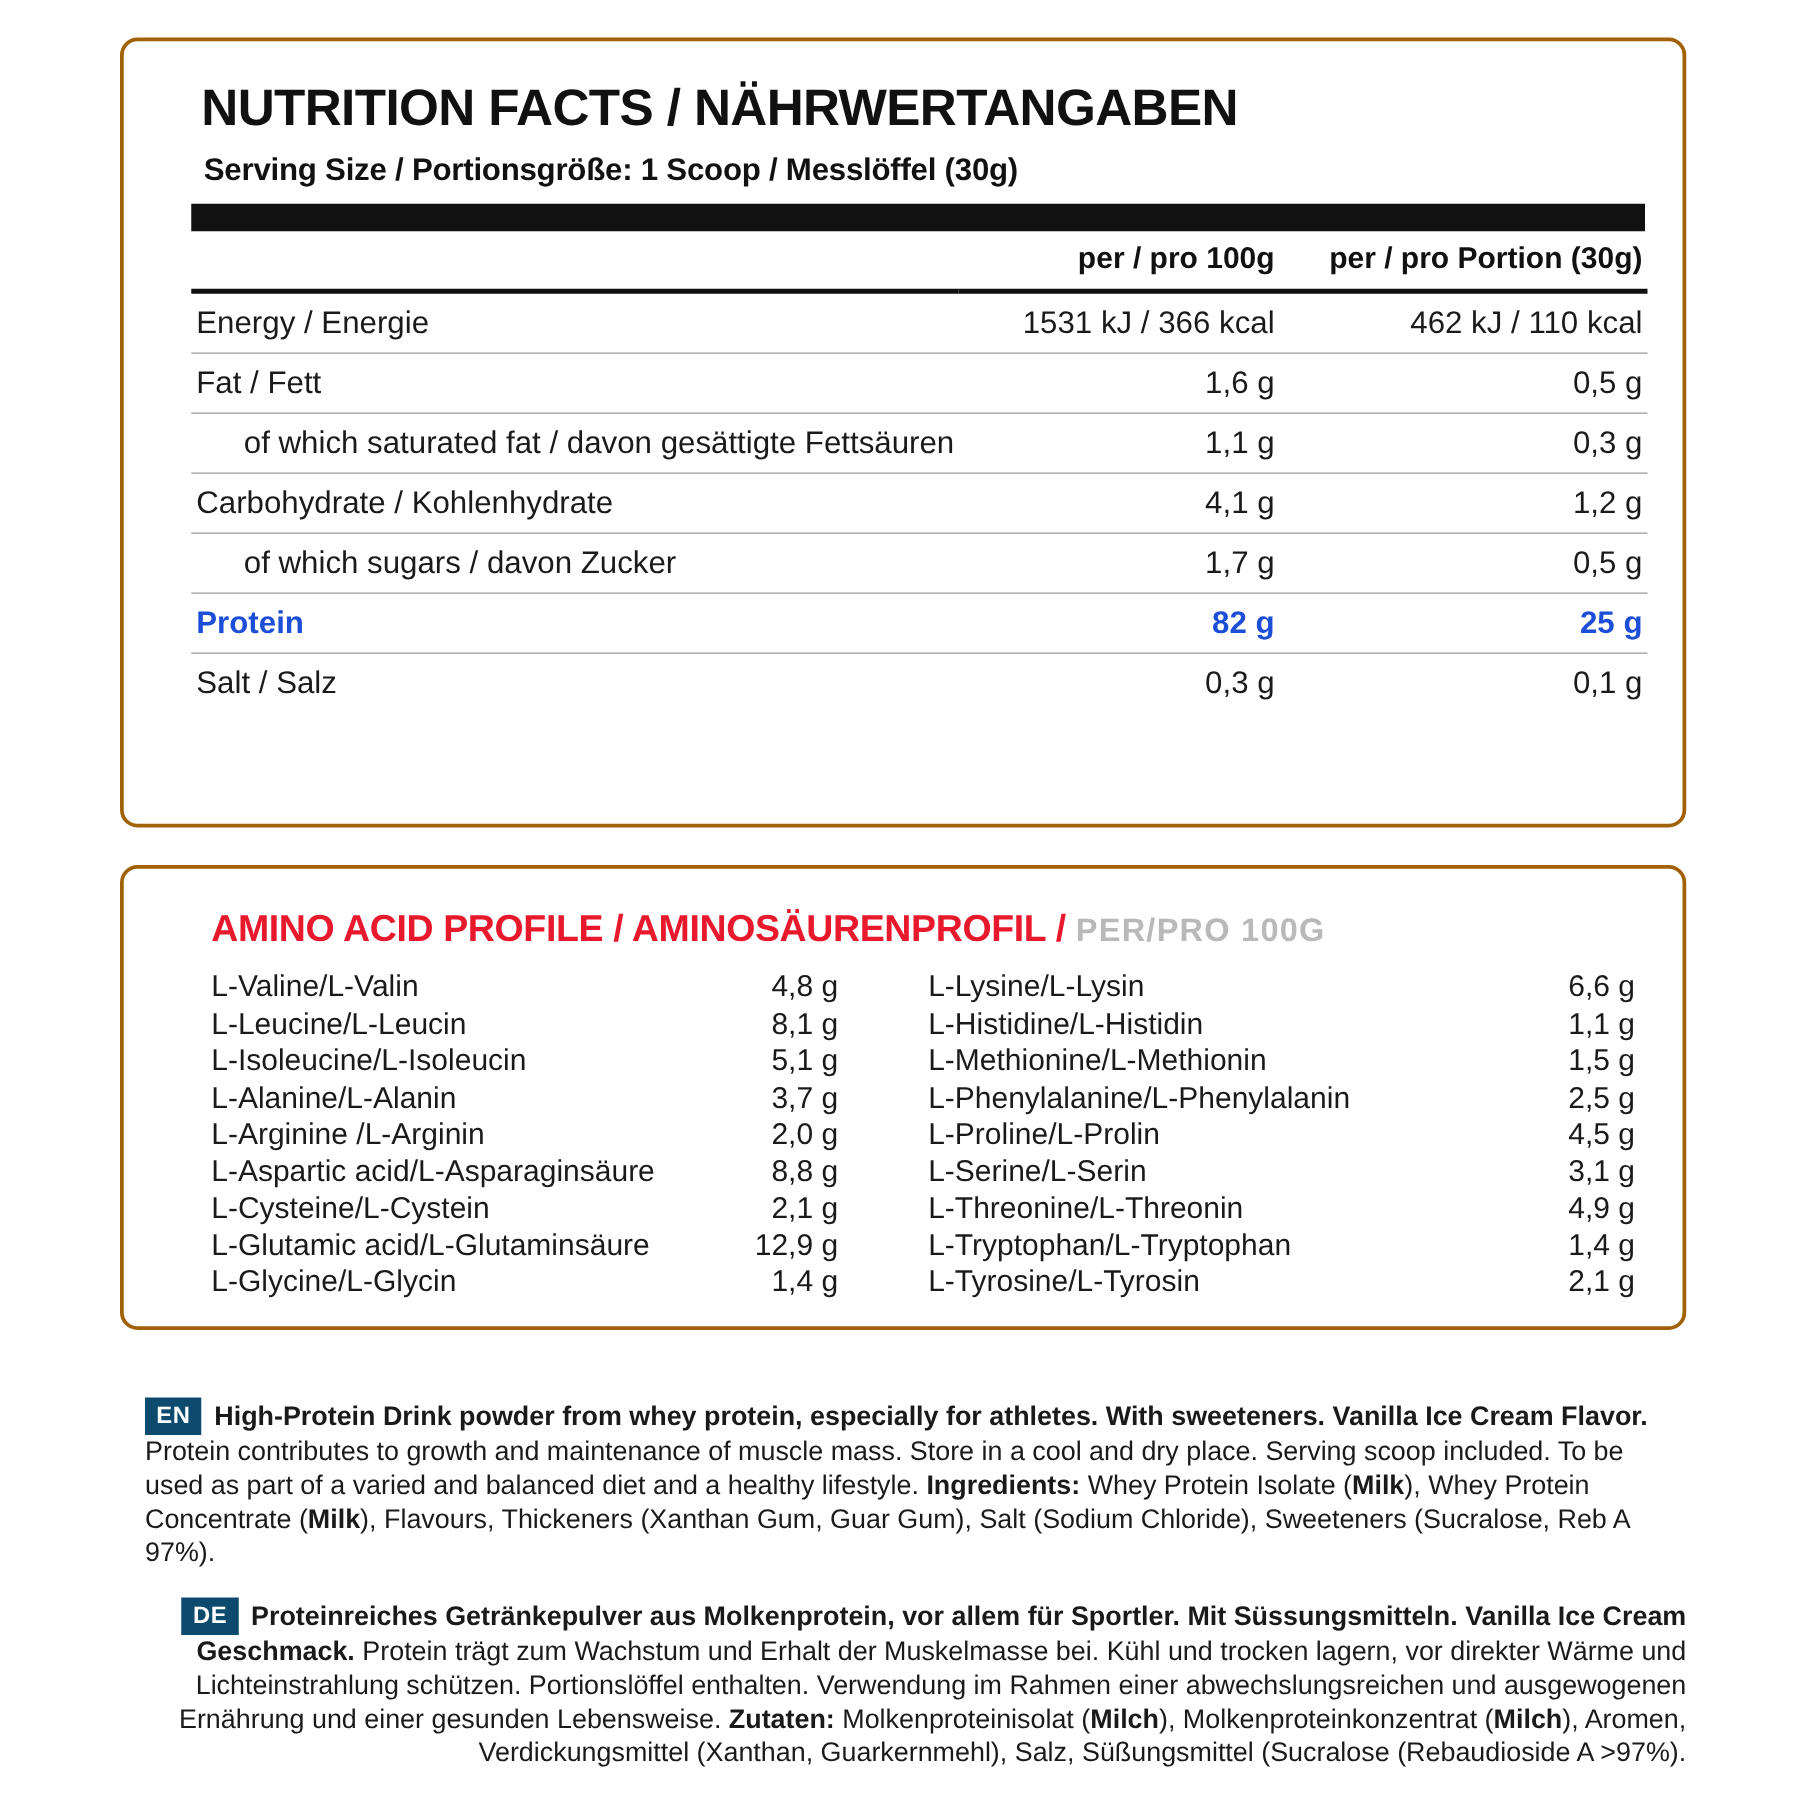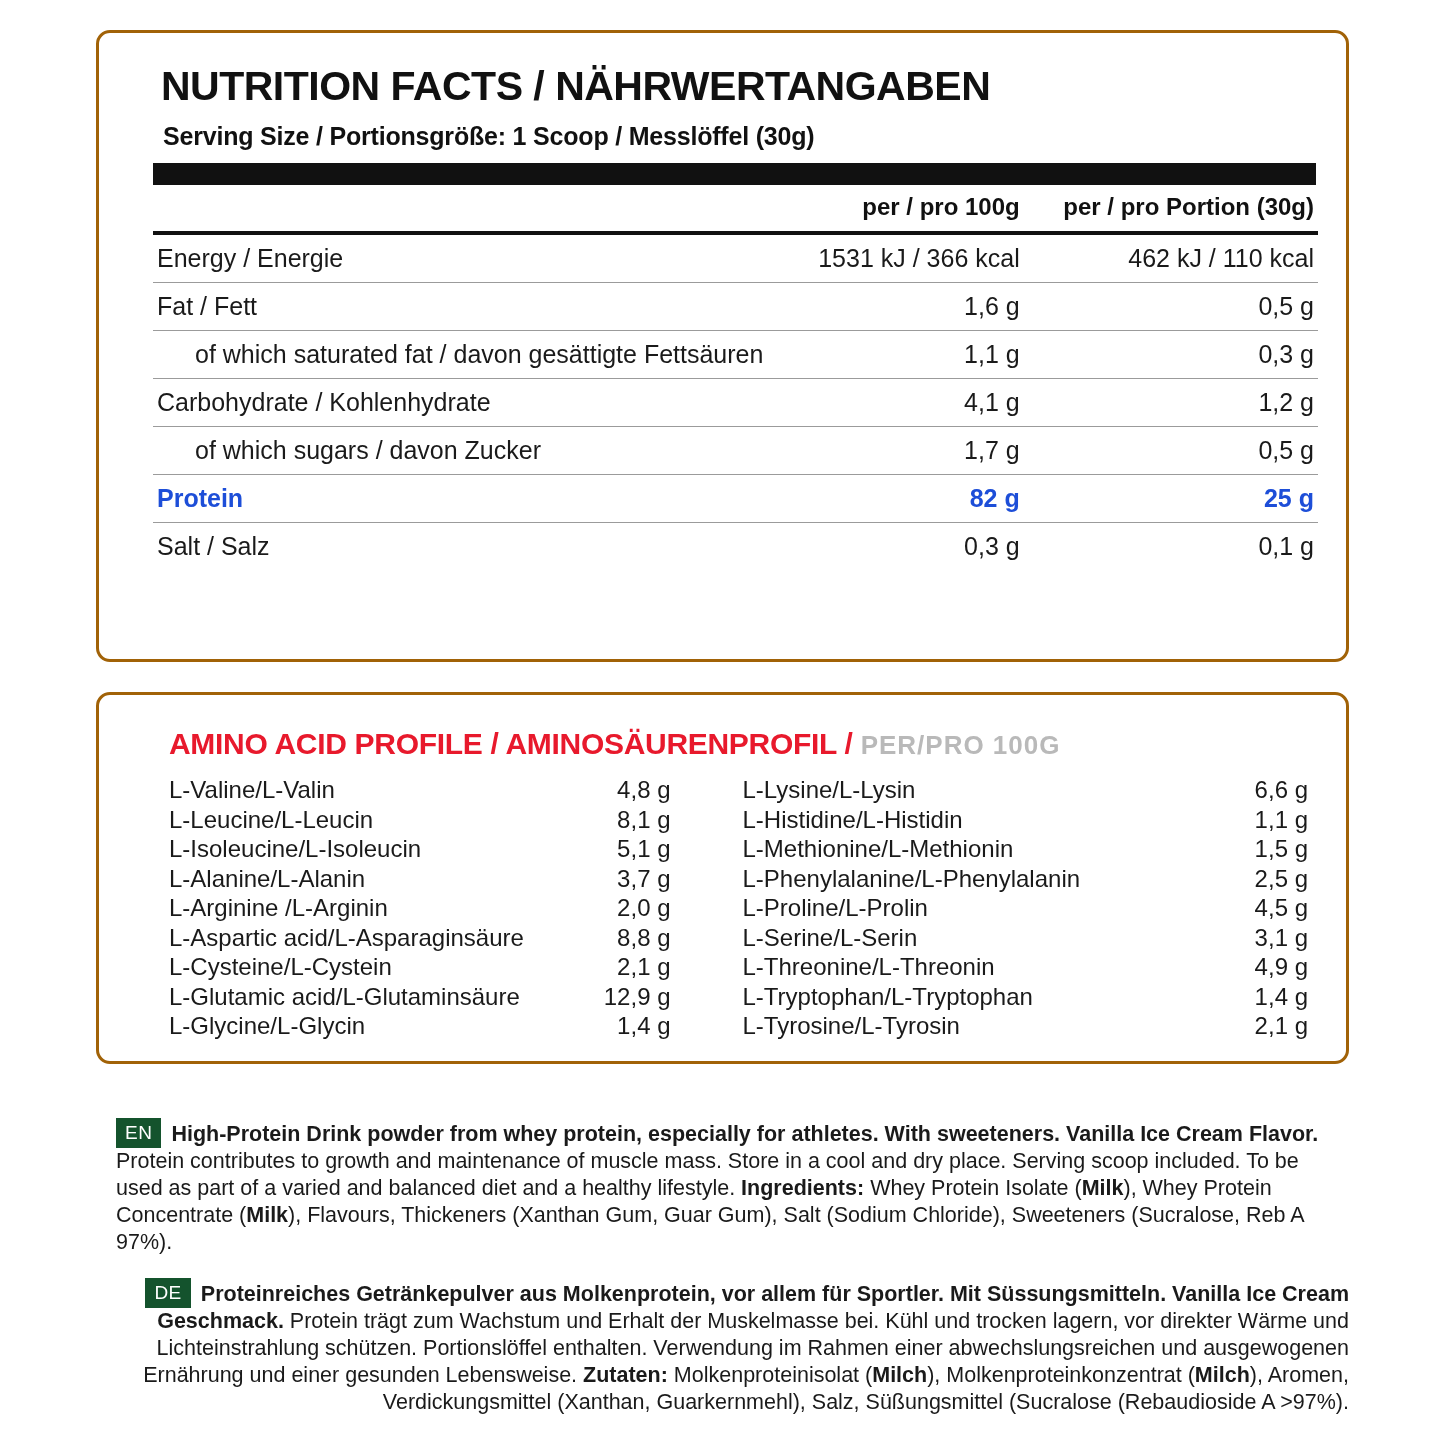--- a/index.html
+++ b/index.html
@@ -122,23 +122,23 @@
     width: 1233px;
     font-size: 21.5px;
     line-height: 27px;
     color: #1a1a1a;
     text-align: left;
   }
   #footer-en { top: 1118px; }
   #footer-de { top: 1278px; text-align: right; }
   .lang-badge {
     display: inline-block;
-    background: #14532d;
+    background: #0c4a6e;
     color: #ffffff;
-    font-weight: normal;
+    font-weight: bold;
     font-size: 19px;
     padding: 1px 9px 2px 9px;
     vertical-align: 2px;
     margin-right: 10px;
     letter-spacing: 0.5px;
   }
   .b { font-weight: bold; }
 </style>
 </head>
 <body>

